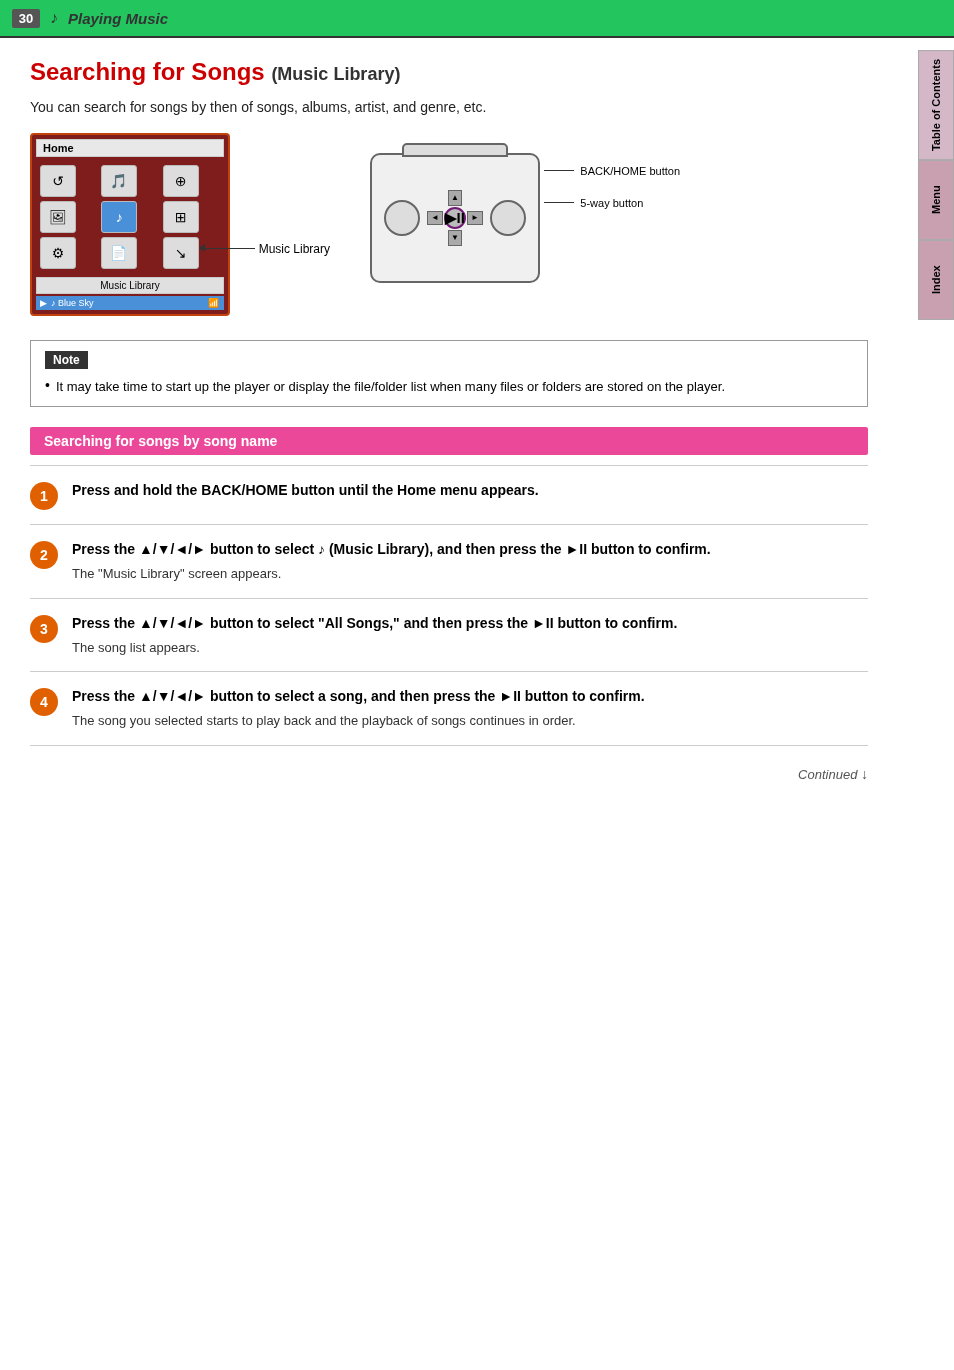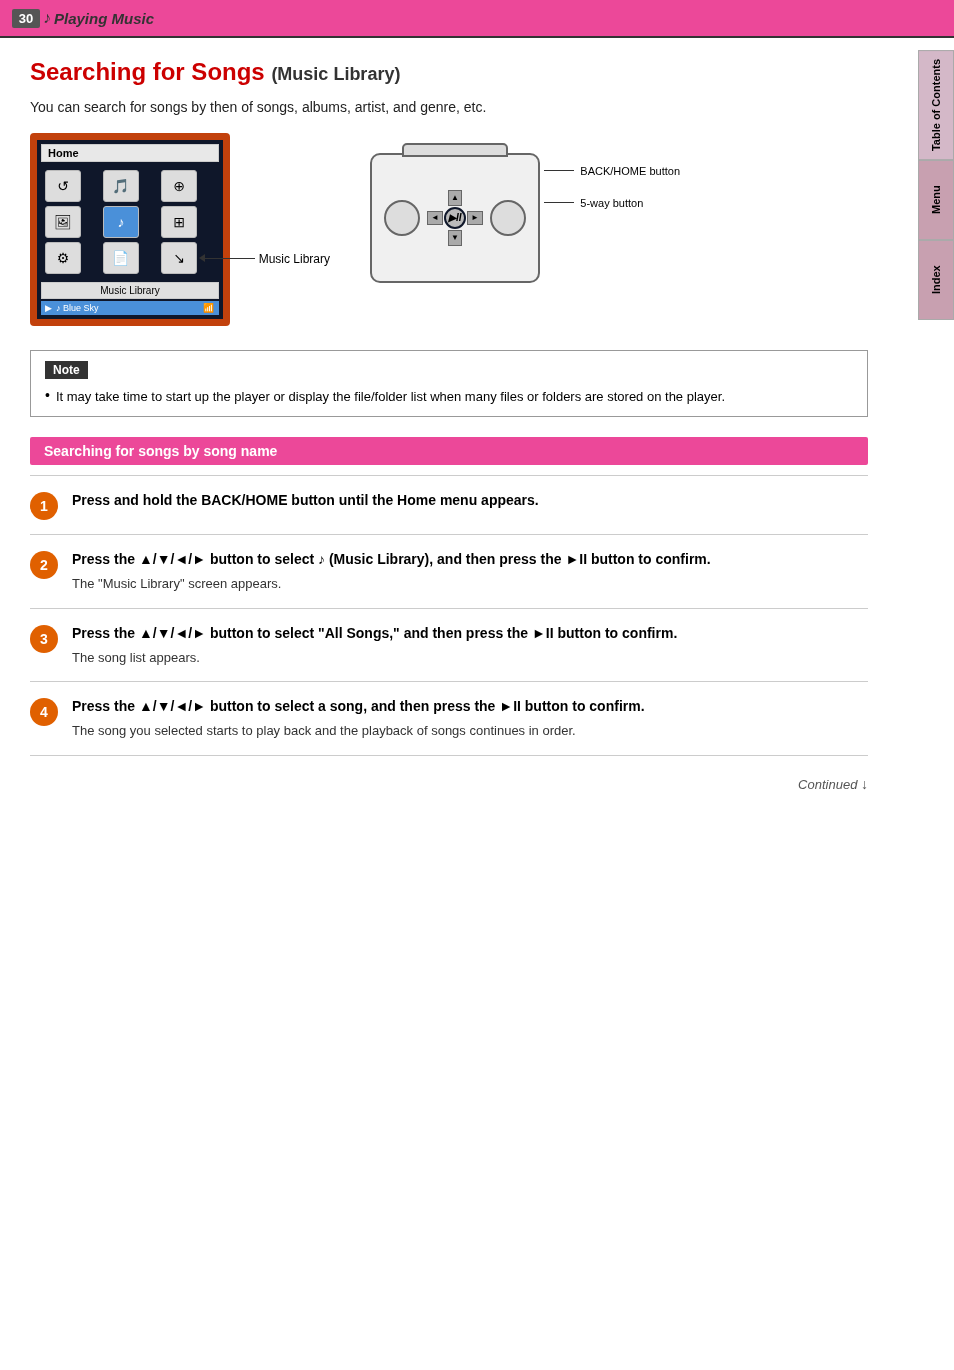--- a/index.html
+++ b/index.html
@@ -8,26 +8,26 @@
       font-size: 14px;
       background: #fff;
       color: #000;
       width: 954px;
       min-height: 1370px;
       position: relative;
       overflow-x: hidden;
     }
     
     .header-bar {
-      background: #ec4899;
+      background: #22c55e;
       border-bottom: 2px solid #333;
       padding: 4px 12px;
       display: flex;
       align-items: center;
-      gap: 3px;
+      gap: 10px;
       height: 38px;
     }
     .page-number-badge {
       background: #555;
       color: #fff;
       font-weight: bold;
       font-size: 13px;
       padding: 2px 6px;
       border-radius: 2px;
       min-width: 28px;
@@ -99,24 +99,24 @@
     }
     
     .diagram-area {
       display: flex;
       align-items: flex-start;
       gap: 40px;
       margin-bottom: 24px;
     }
     
     .device-screen {
-      border: 7px solid #c2410c;
+      border: 2px solid #c2410c;
       border-radius: 4px;
       width: 200px;
-      background: #0f172a;
+      background: #7f1d1d;
       padding: 4px;
       position: relative;
       flex-shrink: 0;
     }
     .device-screen-header {
       background: #e8e8e8;
       border: 1px solid #ccc;
       padding: 2px 6px;
       font-size: 11px;
       font-weight: bold;
@@ -325,21 +325,21 @@
       <div style="width:170px; height:130px; border:2px solid #666; border-radius:10px; background:#f0f0f0; position:relative; display:flex; align-items:center; justify-content:center;">
 
         <div style="position:absolute; top:-12px; left:30px; right:30px; height:14px; border:2px solid #666; border-radius:5px 5px 0 0; background:#ddd;"></div>
 
         <div style="position:absolute; left:12px; top:50%; transform:translateY(-50%); width:36px; height:36px; border-radius:50%; border:2px solid #666; background:#ddd;"></div>
 
         <div style="position:absolute; right:12px; top:50%; transform:translateY(-50%); width:36px; height:36px; border-radius:50%; border:2px solid #666; background:#ddd;"></div>
 
         <div style="position:relative; width:56px; height:56px;">
 
-          <div style="position:absolute; top:50%; left:50%; transform:translate(-50%,-50%); width:22px; height:22px; border-radius:50%; border:2px solid #0f172a; background:#bbb; display:flex; align-items:center; justify-content:center; z-index:2; font-size:10px; font-weight:bold;font-style:italic;">▶II</div>
+          <div style="position:absolute; top:50%; left:50%; transform:translate(-50%,-50%); width:22px; height:22px; border-radius:50%; border:2px solid #701a75; background:#bbb; display:flex; align-items:center; justify-content:center; z-index:2; font-size:15px; font-weight:bold;">▶II</div>
 
           <div style="position:absolute; top:0; left:50%; transform:translateX(-50%); width:14px; height:16px; background:#aaa; border:1px solid #666; display:flex; align-items:center; justify-content:center; font-size:8px;">▲</div>
 
           <div style="position:absolute; bottom:0; left:50%; transform:translateX(-50%); width:14px; height:16px; background:#aaa; border:1px solid #666; display:flex; align-items:center; justify-content:center; font-size:8px;">▼</div>
 
           <div style="position:absolute; left:0; top:50%; transform:translateY(-50%); width:16px; height:14px; background:#aaa; border:1px solid #666; display:flex; align-items:center; justify-content:center; font-size:8px;">◄</div>
 
           <div style="position:absolute; right:0; top:50%; transform:translateY(-50%); width:16px; height:14px; background:#aaa; border:1px solid #666; display:flex; align-items:center; justify-content:center; font-size:8px;">►</div>
         </div>
       </div>

